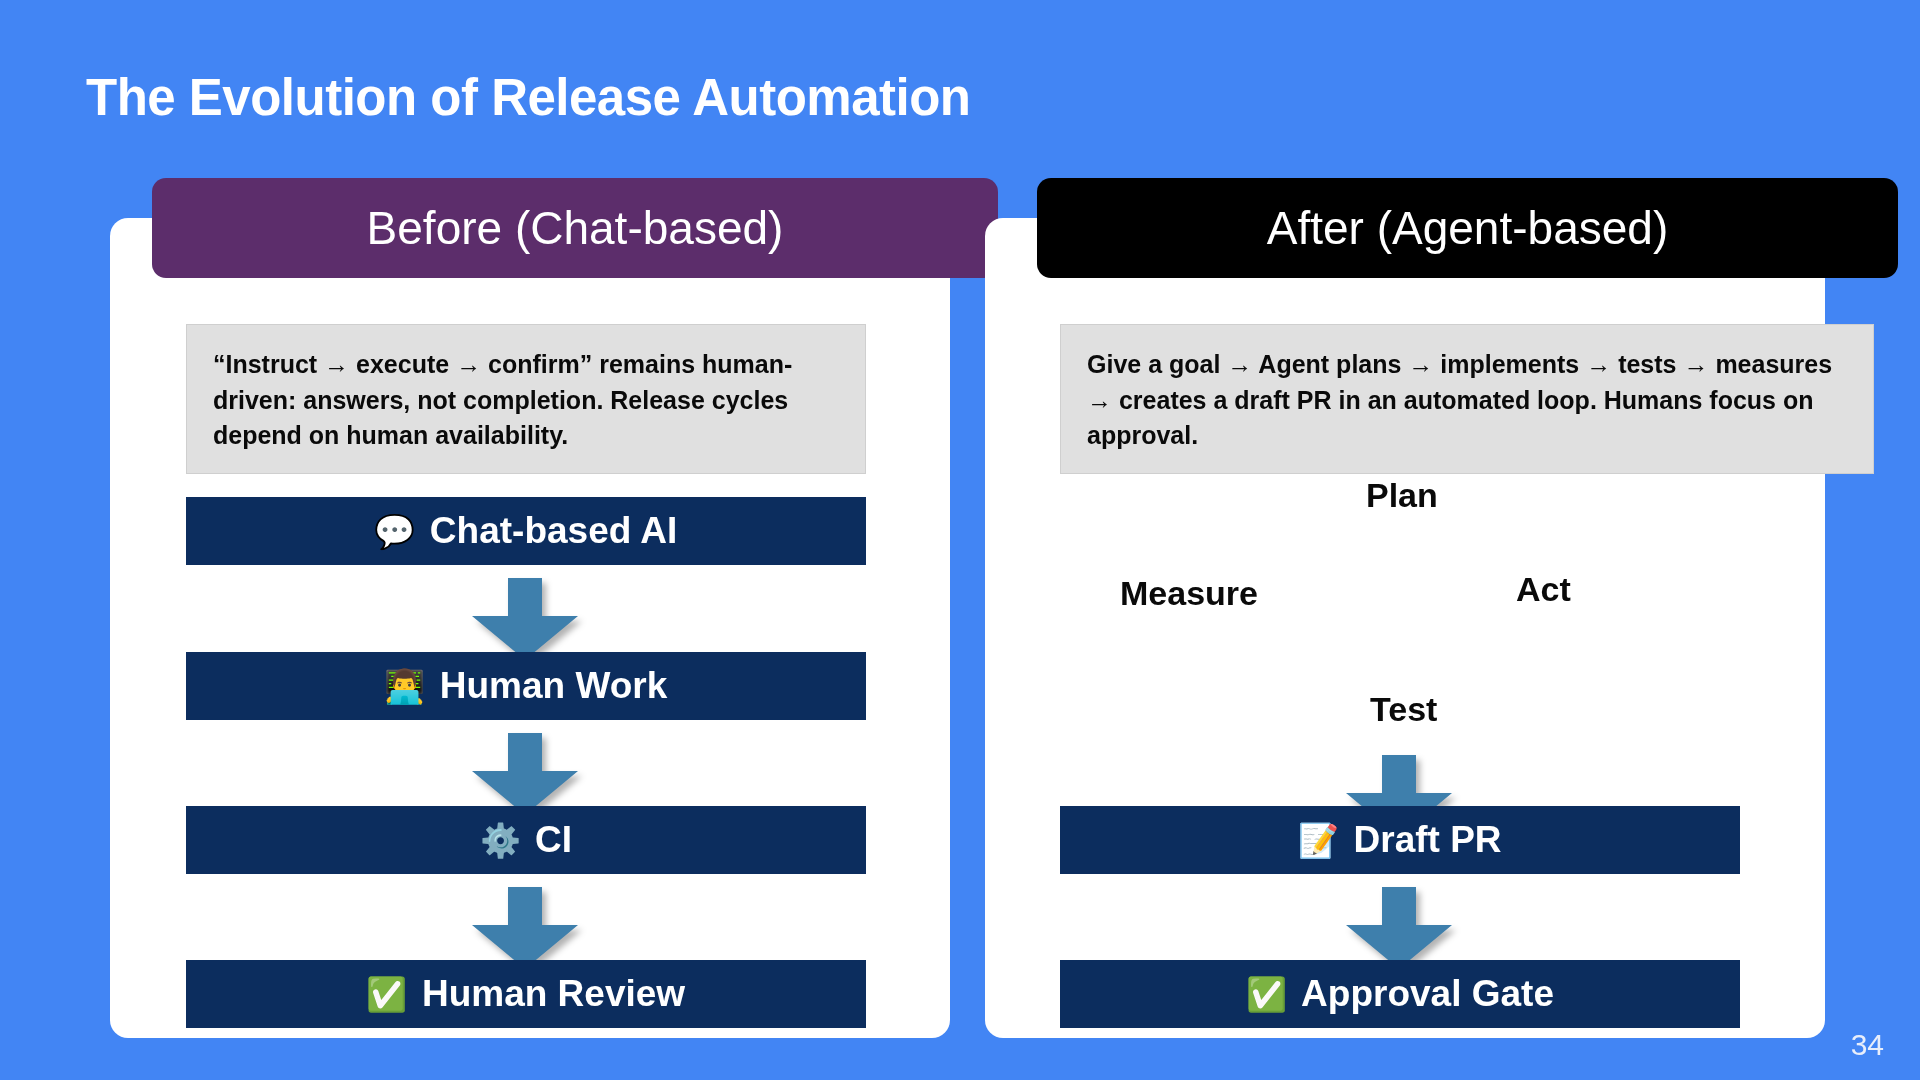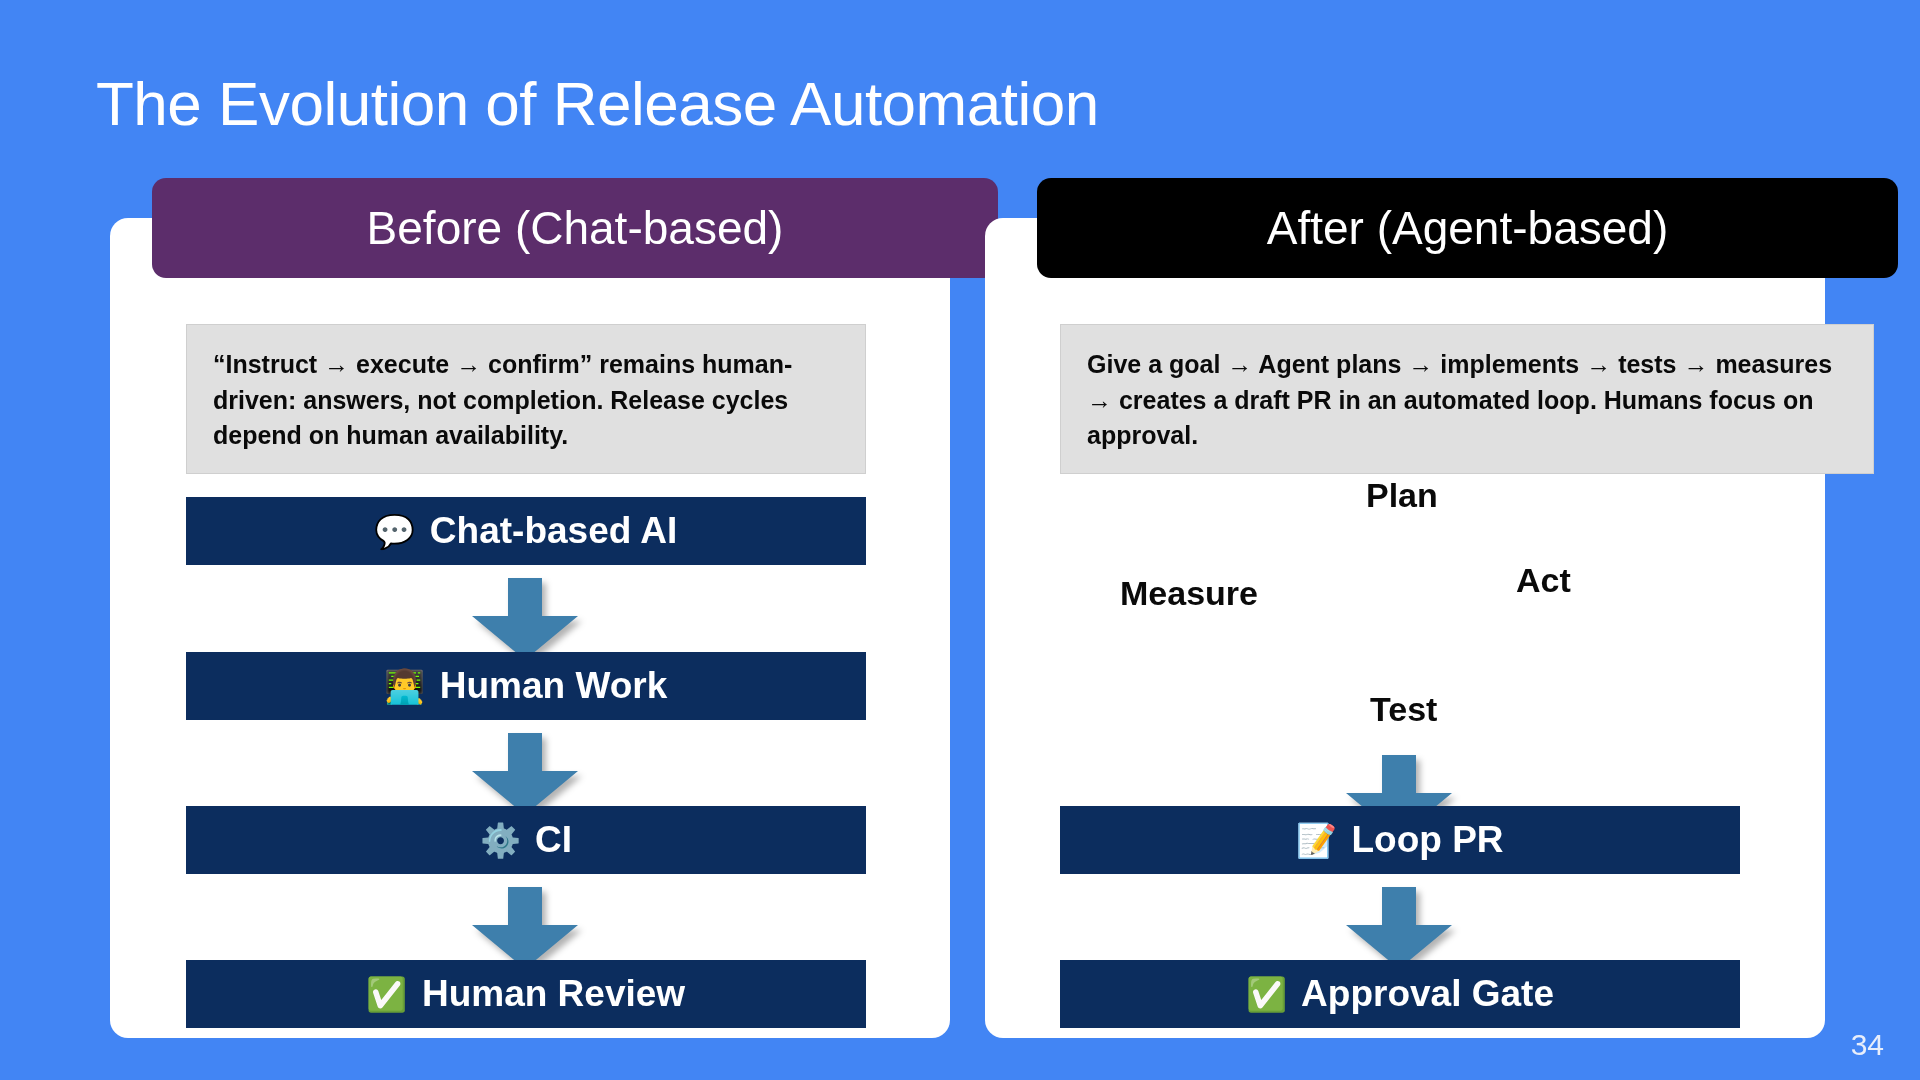--- a/index.html
+++ b/index.html
@@ -11,23 +11,23 @@
   }
   .slide {
     position: relative;
     width: 1920px; height: 1080px;
     background: #4285F4;
   }
 
   
   .slide-title {
     position: absolute;
-    left: 96px; top: 68px;
-    font-size: 62px;
-    font-weight: normal;
+    left: 86px; top: 68px;
+    font-size: 51px;
+    font-weight: bold;
     color: #FFFFFF;
     letter-spacing: -0.5px;
     white-space: nowrap;
   }
 
   
   .panel {
     position: absolute;
     background: #FFFFFF;
     border-radius: 18px;
@@ -122,21 +122,21 @@
   .loop-label {
     position: absolute;
     font-size: 34px;
     font-weight: bold;
     color: #0A0A0A;
     white-space: nowrap;
   }
   .loop-plan    { left: 306px; top: 14px; }
   .loop-test    { left: 310px; top: 228px; }
   .loop-measure { left: 60px;  top: 112px; }
-  .loop-act     { left: 456px; top: 99px; }
+  .loop-act     { left: 456px; top: 108px; }
 
   
   .page-num {
     position: absolute;
     right: 36px; bottom: 18px;
     font-size: 30px;
     color: #E8EEFB;
   }
 </style>
 </head>
@@ -200,21 +200,21 @@
   </div>
 
   <div class="arrow" style="left:1346px; top:755px">
     <svg viewBox="0 0 106 82" xmlns="http://www.w3.org/2000/svg">
       <polygon points="36,0 70,0 70,38 106,38 53,82 0,38 36,38" fill="#3E7FAC"></polygon>
     </svg>
   </div>
 
   <div class="bar bar-right" style="top:806px">
     <span class="emoji">📝</span>
-    <span>Loop PR</span>
+    <span>Draft PR</span>
   </div>
 
   <div class="arrow" style="left:1346px; top:887px">
     <svg viewBox="0 0 106 82" xmlns="http://www.w3.org/2000/svg">
       <polygon points="36,0 70,0 70,38 106,38 53,82 0,38 36,38" fill="#3E7FAC"></polygon>
     </svg>
   </div>
 
   <div class="bar bar-right" style="top:960px">
     <span class="emoji">✅</span>

